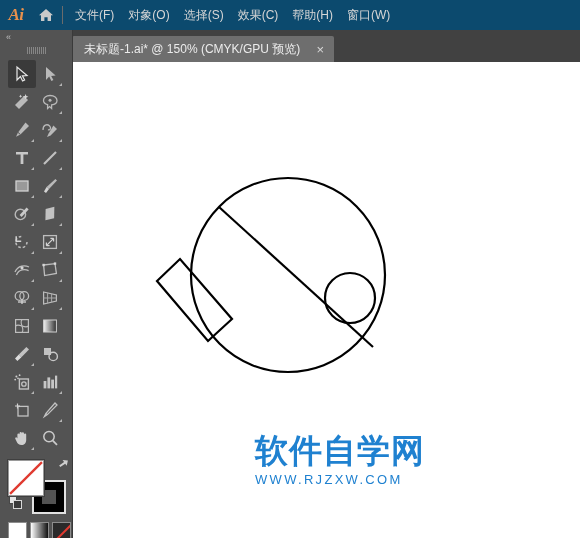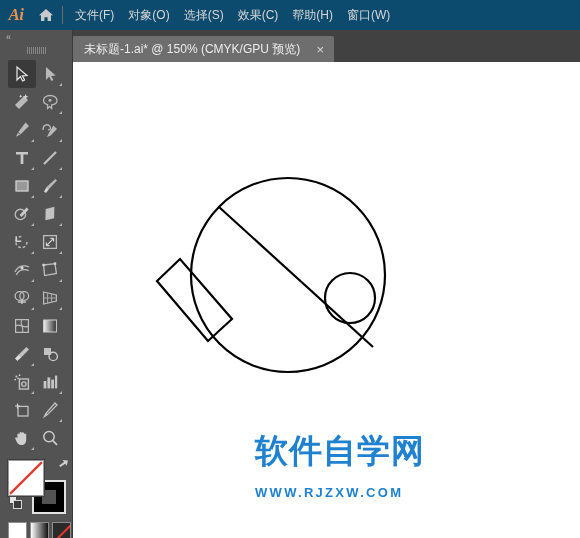--- a/index.html
+++ b/index.html
@@ -107,22 +107,22 @@
   }
   .art{position:absolute;left:0;top:0;}
 
   
   .watermark{position:absolute;left:182px;top:372px;width:240px;}
   .wm-cn{
     color:#1f81d0;font-size:33px;font-weight:bold;letter-spacing:1px;
     font-family:"DejaVu Sans","Liberation Sans",sans-serif;line-height:1;
   }
   .wm-en{
-    color:#1f81d0;font-size:13px;font-weight:bold;letter-spacing:2.3px;
-    margin-top:19px;font-family:"Liberation Sans",sans-serif;line-height:1;
+    color:#1f81d0;font-size:13px;font-weight:normal;letter-spacing:2.3px;
+    margin-top:6px;font-family:"Liberation Sans",sans-serif;line-height:1;
   }
 </style>
 </head>
 <body>
 
 <div id="app">
 
   <div class="menubar">
     <div class="ai-logo">Ai</div>
     <div class="home-btn">

